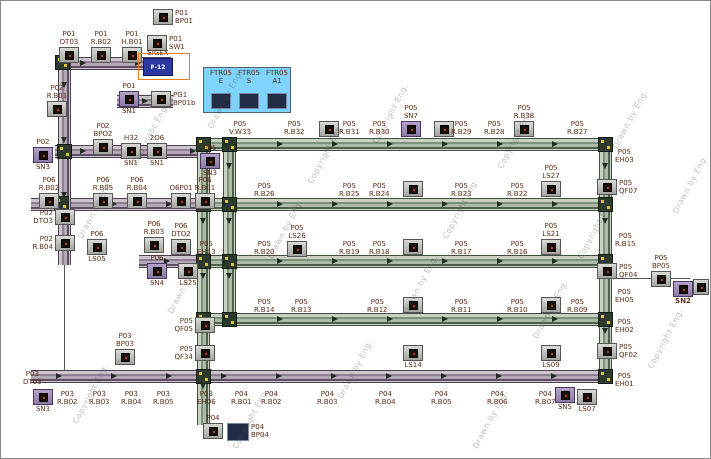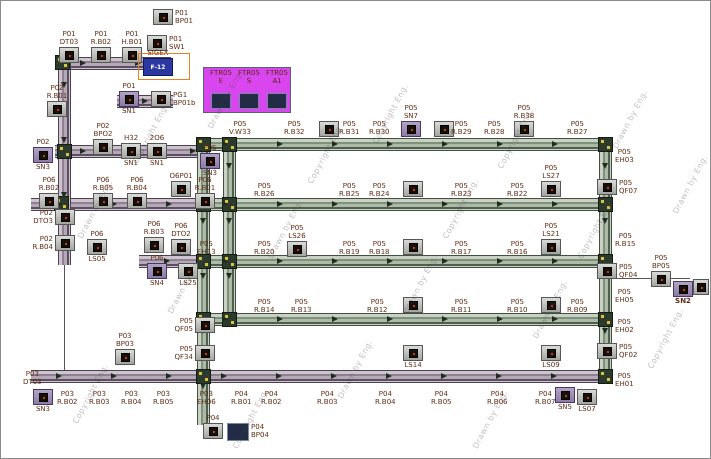--- a/index.html
+++ b/index.html
@@ -33,21 +33,21 @@
   .sq::after{content:"";position:absolute;left:3px;top:3px;width:2px;height:2px;background:#c04018}
   .inner-label{font-size:6px;line-height:6px;color:#fff;font-weight:bold}
 
   .lbl{position:absolute;font-size:7px;line-height:7.5px;color:#5c2912;white-space:pre;text-align:center;z-index:4}
   .lbl.t{bottom:100%;left:50%;transform:translateX(-50%);margin-bottom:1px}
   .lbl.b{top:100%;left:50%;transform:translateX(-50%);margin-top:1px}
   .lbl.l{right:100%;top:1px;margin-right:2px;text-align:right}
   .lbl.r{left:100%;top:1px;margin-left:2px;text-align:left}
   .floatlbl{position:absolute;font-size:7px;line-height:7.5px;color:#5c2912;white-space:pre;text-align:center;z-index:4}
 
-  .ftr{position:absolute;background:#d946ef;border:1px solid #54626e;z-index:4}
+  .ftr{position:absolute;background:#7dd3fc;border:1px solid #54626e;z-index:4}
   .ftr .cell-label{position:absolute;top:2px;width:26px;font-size:7px;line-height:7.5px;color:#5c2912;white-space:pre;text-align:center}
   .ftr .cell-block{position:absolute;top:25px;width:20px;height:16px;background:#222c44;border:1px solid #7a88a8;margin-left:3px}
 
   .selection{position:absolute;border:1px solid #e8801e;z-index:5;background:transparent}
 
   .wm{position:absolute;font-size:8px;color:rgba(70,70,70,.34);transform:rotate(-62deg);transform-origin:0 0;white-space:nowrap;letter-spacing:.5px;pointer-events:none;z-index:6}
 </style>
 </head>
 <body>
 
@@ -312,21 +312,21 @@
       <div class="lbl t">P06
 R.B05</div>
     </div>
     <div class="comp" style="left: 126px; top: 192px;">
       <div class="blk s">
         <div class="sq"></div>
       </div>
       <div class="lbl t">P06
 R.B04</div>
     </div>
-    <div class="comp" style="left: 170px; top: 180px; text-decoration: underline;">
+    <div class="comp" style="left: 170px; top: 192px; text-decoration: underline;">
       <div class="blk s">
         <div class="sq"></div>
       </div>
       <div class="lbl t">O6P01</div>
     </div>
     <div class="comp" style="left: 194px; top: 192px;">
       <div class="blk s">
         <div class="sq"></div>
       </div>
       <div class="lbl t">P06

